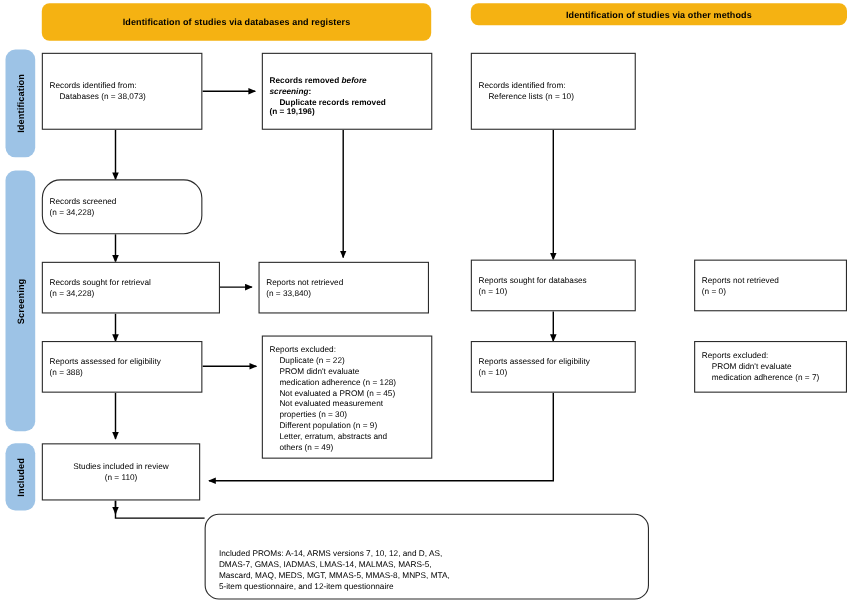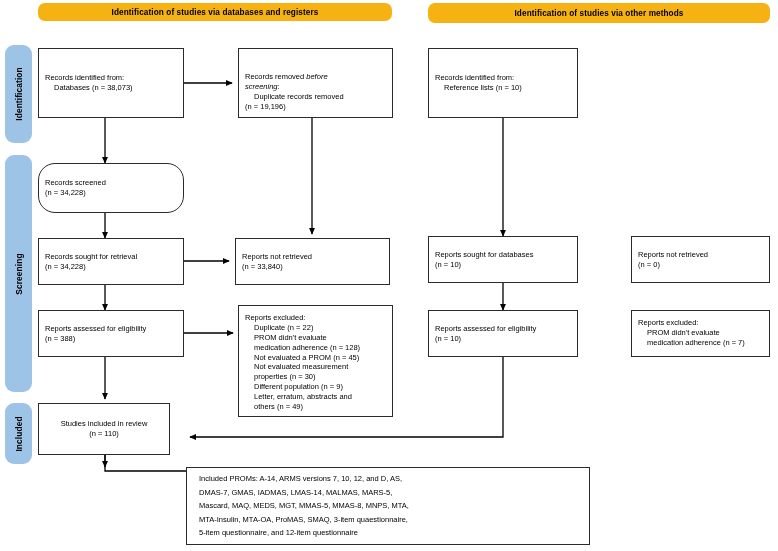--- a/index.html
+++ b/index.html
@@ -79,21 +79,21 @@
     width: 778px;
     height: 551px;
     pointer-events: none;
   }
 </style>
 </head>
 <body>
 
 <div id="diagram">
 
-  <div class="band" style="left:38px; top:3px; width:354px; height:18px;">Identification of studies via databases and registers</div>
+  <div class="band" style="left:38px; top:3px; width:354px; height:34px;">Identification of studies via databases and registers</div>
 
   <div class="band" style="left:428px; top:3px; width:342px; height:20px;">Identification of studies via other methods</div>
 
   <div class="stage" style="left:5px; top:45px; width:27px; height:98px;">
     <span>Identification</span>
   </div>
 
   <div class="stage" style="left:5px; top:155px; width:27px; height:237px;">
     <span>Screening</span>
   </div>
@@ -141,33 +141,33 @@
     <g stroke="#000000" stroke-width="1.3" fill="none">
       <path d="M105,455 L105,471 L186,471"></path>
     </g>
   </svg>
 
   <div class="box" style="left:38px; top:48px; width:146px; height:70px;">
     <div>Records identified from:</div>
     <div class="ind">Databases (n = 38,073)</div>
   </div>
 
-  <div class="box" style="left:238px; top:48px; width:155px; height:70px; justify-content:flex-end; padding-top:14px;">
+  <div class="box" style="left:238px; top:48px; width:155px; height:70px; justify-content:center; padding-top:14px;font-weight:bold;">
     <div><span>Records removed </span><em>before</em></div>
     <div><em>screening</em><span>:</span></div>
     <div class="ind">Duplicate records removed</div>
     <div>(n = 19,196)</div>
   </div>
 
   <div class="box" style="left:38px; top:163px; width:146px; height:50px;border-radius:17px;">
     <div>Records screened</div>
     <div>(n = 34,228)</div>
   </div>
 
-  <div class="box" style="left:38px; top:238px; width:146px; height:47px;">
+  <div class="box" style="left:38px; top:238px; width:162px; height:47px;">
     <div>Records sought for retrieval</div>
     <div>(n = 34,228)</div>
   </div>
 
   <div class="box" style="left:235px; top:238px; width:155px; height:47px;">
     <div>Reports not retrieved</div>
     <div>(n = 33,840)</div>
   </div>
 
   <div class="box" style="left:38px; top:310px; width:146px; height:47px;">
@@ -181,21 +181,21 @@
     <div class="ind">PROM didn't evaluate</div>
     <div class="ind">medication adherence (n = 128)</div>
     <div class="ind">Not evaluated a PROM (n = 45)</div>
     <div class="ind">Not evaluated measurement</div>
     <div class="ind">properties (n = 30)</div>
     <div class="ind">Different population (n = 9)</div>
     <div class="ind">Letter, erratum, abstracts and</div>
     <div class="ind">others (n = 49)</div>
   </div>
 
-  <div class="box center-text" style="left:38px; top:403px; width:132px; height:52px;">
+  <div class="box center-text" style="left:38px; top:403px; width:144px; height:52px;">
     <div>Studies included in review</div>
     <div>(n = 110)</div>
   </div>
 
   <div class="box" style="left:428px; top:48px; width:150px; height:70px;">
     <div>Records identified from:</div>
     <div class="ind">Reference lists (n = 10)</div>
   </div>
 
   <div class="box" style="left:428px; top:236px; width:150px; height:47px;">
@@ -212,21 +212,20 @@
     <div>Reports assessed for eligibility</div>
     <div>(n = 10)</div>
   </div>
 
   <div class="box" style="left:631px; top:310px; width:139px; height:47px; justify-content:flex-start; padding-top:7px;">
     <div>Reports excluded:</div>
     <div class="ind">PROM didn't evaluate</div>
     <div class="ind">medication adherence (n = 7)</div>
   </div>
 
-  <div class="box" style="left:186px; top:467px; width:404px; height:78px; justify-content:space-between; padding:6px 12px;">
+  <div class="box" style="left:186px; top:467px; width:404px; height:78px; justify-content:flex-end; padding:6px 12px;border-radius:13px;">
     <div>Included PROMs: A-14, ARMS versions 7, 10, 12, and D, AS,</div>
     <div>DMAS-7,  GMAS,  IADMAS,  LMAS-14,  MALMAS,  MARS-5,</div>
     <div>Mascard, MAQ, MEDS, MGT, MMAS-5, MMAS-8, MNPS, MTA,</div>
-    <div>MTA-Insulin, MTA-OA, ProMAS, SMAQ, 3-item quaestionnaire,</div>
     <div>5-item questionnaire, and 12-item questionnaire</div>
   </div>
 
 </div>
 
 </body></html>

